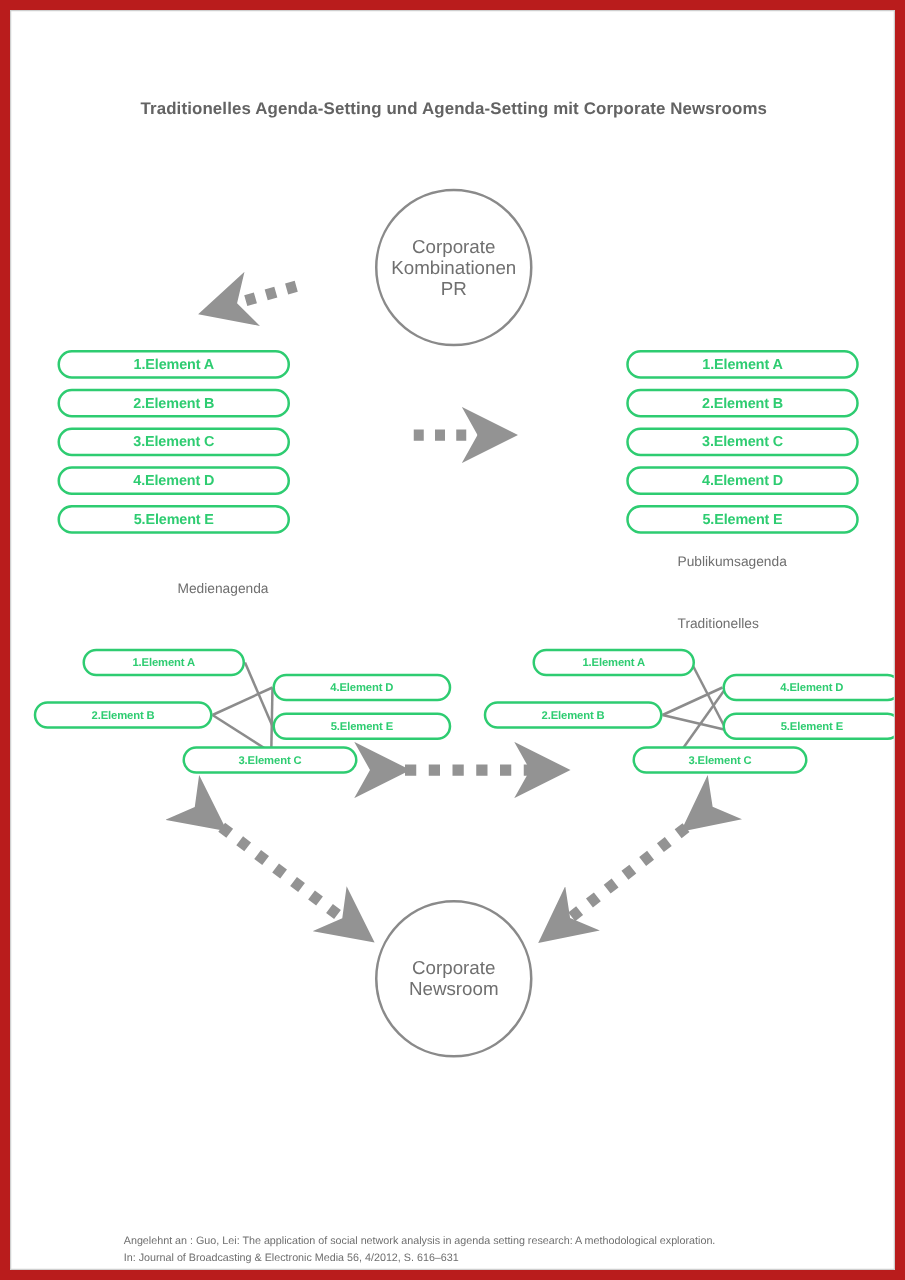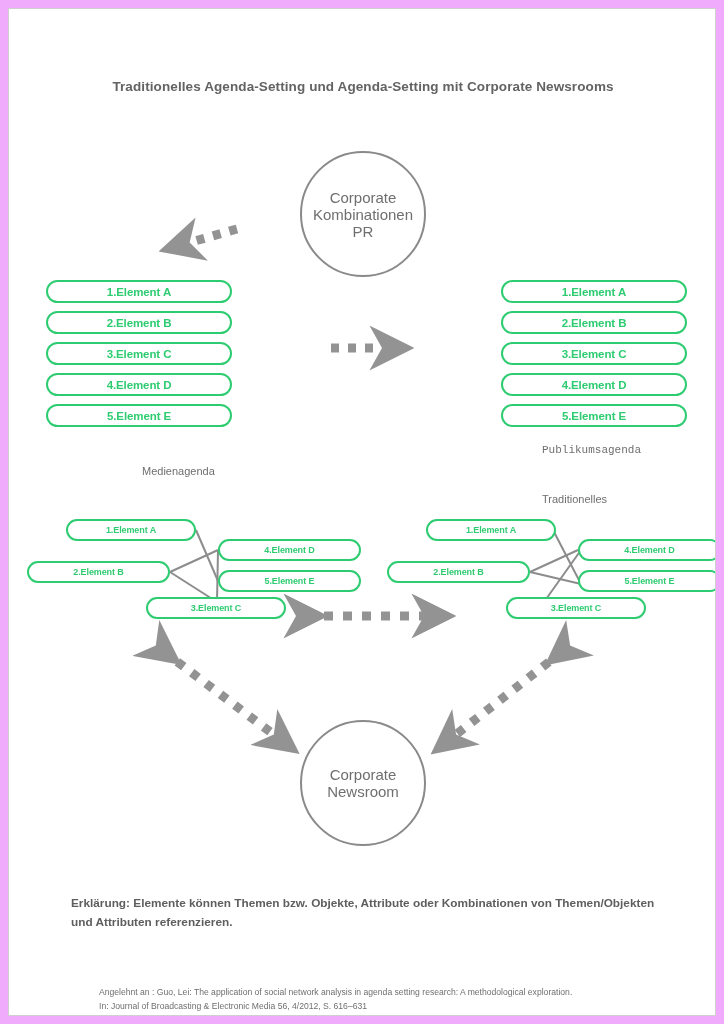--- a/index.html
+++ b/index.html
@@ -8,21 +8,21 @@
     width: 724px;
     height: 1024px;
     background: #ffffff;
     font-family: "Liberation Sans", sans-serif;
   }
 
   #page {
     position: relative;
     width: 724px;
     height: 1024px;
-    background: #f0abfc;
+    background: #b91c1c;
   }
 
   #sheet {
     position: absolute;
     left: 8px;
     top: 8px;
     width: 708px;
     height: 1008px;
     background: #ffffff;
     border: 1px solid #cfcfcf;
@@ -96,21 +96,21 @@
   }
 
   
   .caption {
     position: absolute;
     font-size: 11px;
     color: #6f6f6f;
     white-space: nowrap;
   }
   #cap-media { left: 89px; top: 456px; padding-left: 44px; }
-  #cap-public { left: 533px; top: 435px; font-family: Liberation Mono, monospace; }
+  #cap-public { left: 533px; top: 435px; }
   #cap-network { left: 533px; top: 484px; }
 
   
   .network {
     position: absolute;
     width: 340px;
     height: 110px;
   }
   #network-left { left: 12px; top: 505px; }
   #network-right { left: 372px; top: 505px; }
@@ -267,21 +267,20 @@
 
       <g>
         <line x1="154" y1="642" x2="272" y2="731" stroke="#939393" stroke-width="9" stroke-dasharray="8 10" stroke-linecap="butt" marker-start="url(#head-gray)" marker-end="url(#head-gray)"></line>
       </g>
 
       <g>
         <line x1="554" y1="642" x2="440" y2="731" stroke="#939393" stroke-width="9" stroke-dasharray="8 10" stroke-linecap="butt" marker-start="url(#head-gray)" marker-end="url(#head-gray)"></line>
       </g>
     </svg>
 
-    <div id="explanation">Erklärung: Elemente können Themen bzw. Objekte, Attribute oder Kombinationen von Themen/Objekten und Attributen referenzieren.</div>
 
     <div id="citation">
       <div>Angelehnt an : Guo, Lei: The application of social network analysis in agenda setting research: A methodological exploration.</div>
       <div>In: Journal of Broadcasting &amp; Electronic Media 56, 4/2012, S. 616–631</div>
     </div>
 
   </div>
 </div>
 
 </body></html>

